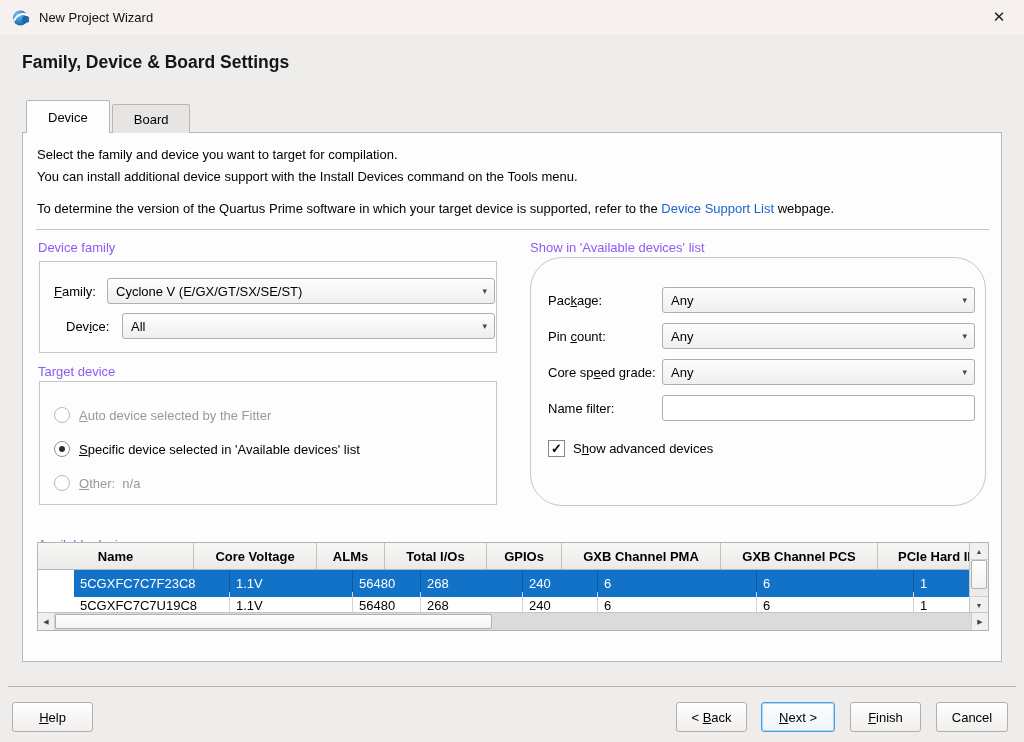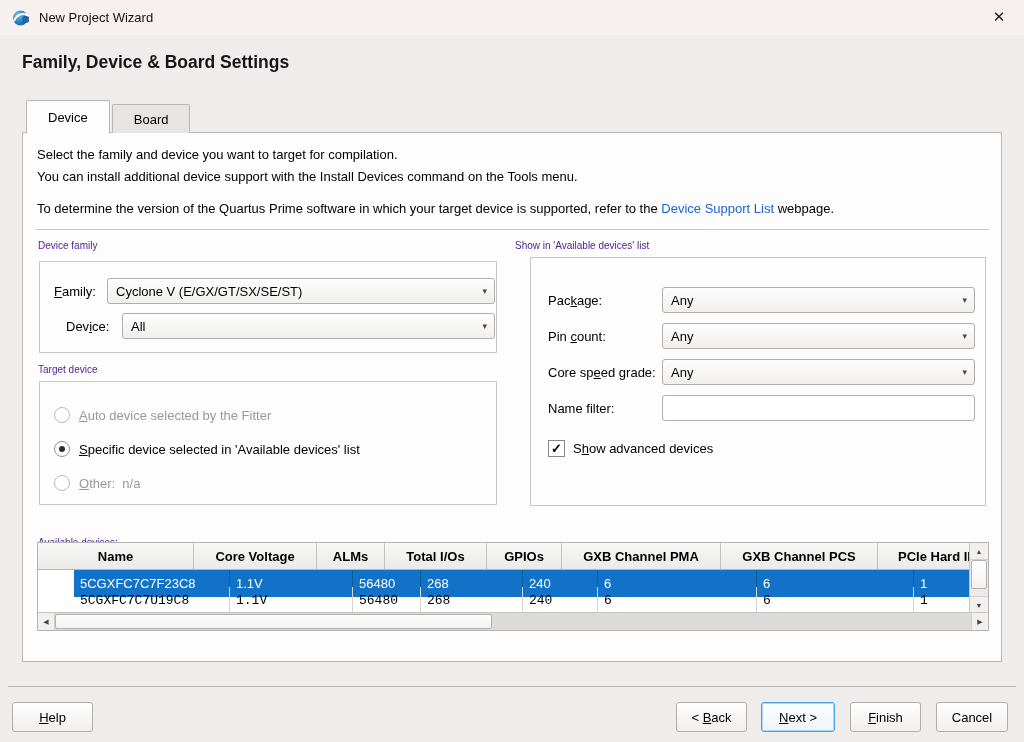--- a/index.html
+++ b/index.html
@@ -28,29 +28,29 @@
   
   .pane{position:absolute;left:22px;top:132px;width:980px;height:530px;box-sizing:border-box;
         background:#fdfdfd;border:1px solid #b9b7b5;}
   .pane .txt{position:absolute;white-space:nowrap;}
   .line1{left:14px;top:14px;}
   .line2{left:14px;top:36px;}
   .line3{left:14px;top:68px;}
   .support-link{color:var(--link-blue,#1c63cf);cursor:pointer;}
   .divider1{position:absolute;left:13px;right:12px;top:96px;height:1px;background:#c7c5c3;}
 
-  .group-label{position:absolute;font-size:10px;color:#4c1d95;white-space:nowrap;}
+  .group-label{position:absolute;font-size:13px;color:#8b5cf6;white-space:nowrap;}
   .groupbox{position:absolute;box-sizing:border-box;border:1px solid #c9c7c4;background:#fdfdfd;}
 
   .grp-df-label{left:15px;top:107px;}
   .grp-df{left:16px;top:128px;width:458px;height:92px;}
   .grp-td-label{left:15px;top:231px;}
   .grp-td{left:16px;top:248px;width:458px;height:124px;}
-  .grp-sf-label{left:492px;top:107px;}
-  .grp-sf{left:507px;top:124px;width:456px;height:249px;}
+  .grp-sf-label{left:507px;top:107px;}
+  .grp-sf{left:507px;top:124px;width:456px;height:249px;border-radius:32px;}
 
   .field-label{position:absolute;white-space:nowrap;}
 
   
   .combo{position:absolute;box-sizing:border-box;height:26px;border:1px solid #b1aeab;border-radius:3px;
          background:linear-gradient(#fdfdfd,#f0efee);display:flex;align-items:center;
          padding:0 24px 0 8px;white-space:nowrap;overflow:hidden;}
   .combo .arrow{position:absolute;right:7px;top:50%;transform:translateY(-54%);font-size:9px;color:#47484a;}
   .textbox{position:absolute;box-sizing:border-box;height:26px;border:1px solid #b1aeab;border-radius:3px;
            background:#fff;padding:0 8px;font-family:"Liberation Sans",sans-serif;font-size:13px;outline:none;}
@@ -83,21 +83,21 @@
             border:1px solid #b5b3b1;background:#fff;overflow:hidden;}
   .thead{display:flex;height:27px;background:linear-gradient(#f7f7f6,#ebeae9);border-bottom:1px solid #b8b6b4;
          box-sizing:border-box;font-weight:bold;}
   .thead .cell{display:flex;align-items:center;justify-content:center;box-sizing:border-box;
                border-right:1px solid #c3c1bf;overflow:hidden;white-space:nowrap;}
   .trow{display:flex;height:27px;box-sizing:border-box;margin-left:36px;}
   .trow .cell{display:flex;align-items:center;box-sizing:border-box;padding:0 6px;
               border-right:1px solid #d6d4d2;overflow:hidden;white-space:nowrap;}
   .trow.selected{background:var(--selection-blue,#1272c8);color:#fff;}
   .trow.selected .cell{border-right-color:rgba(0,0,0,0.22);}
-  .trow.clip{height:17px;align-items:flex-end;font-family:Liberation Mono, monospace;}
+  .trow.clip{height:17px;align-items:center;}
   .trow.clip .cell{height:27px;}
   .c0{width:156px;} .c1{width:123px;} .c2{width:68px;} .c3{width:102px;}
   .c4{width:75px;}  .c5{width:159px;} .c6{width:157px;}
   .c7{flex:1;justify-content:flex-start;padding-left:9px;}
   .trow .c7{padding-left:6px;}
 
   
   .vscroll{position:absolute;top:0;right:0;width:19px;height:70px;background:#eceaе9;
            background:#ecebea;border-left:1px solid #c6c4c2;box-sizing:border-box;}
   .sbtn{position:absolute;left:0;right:0;height:16px;display:flex;align-items:center;justify-content:center;

